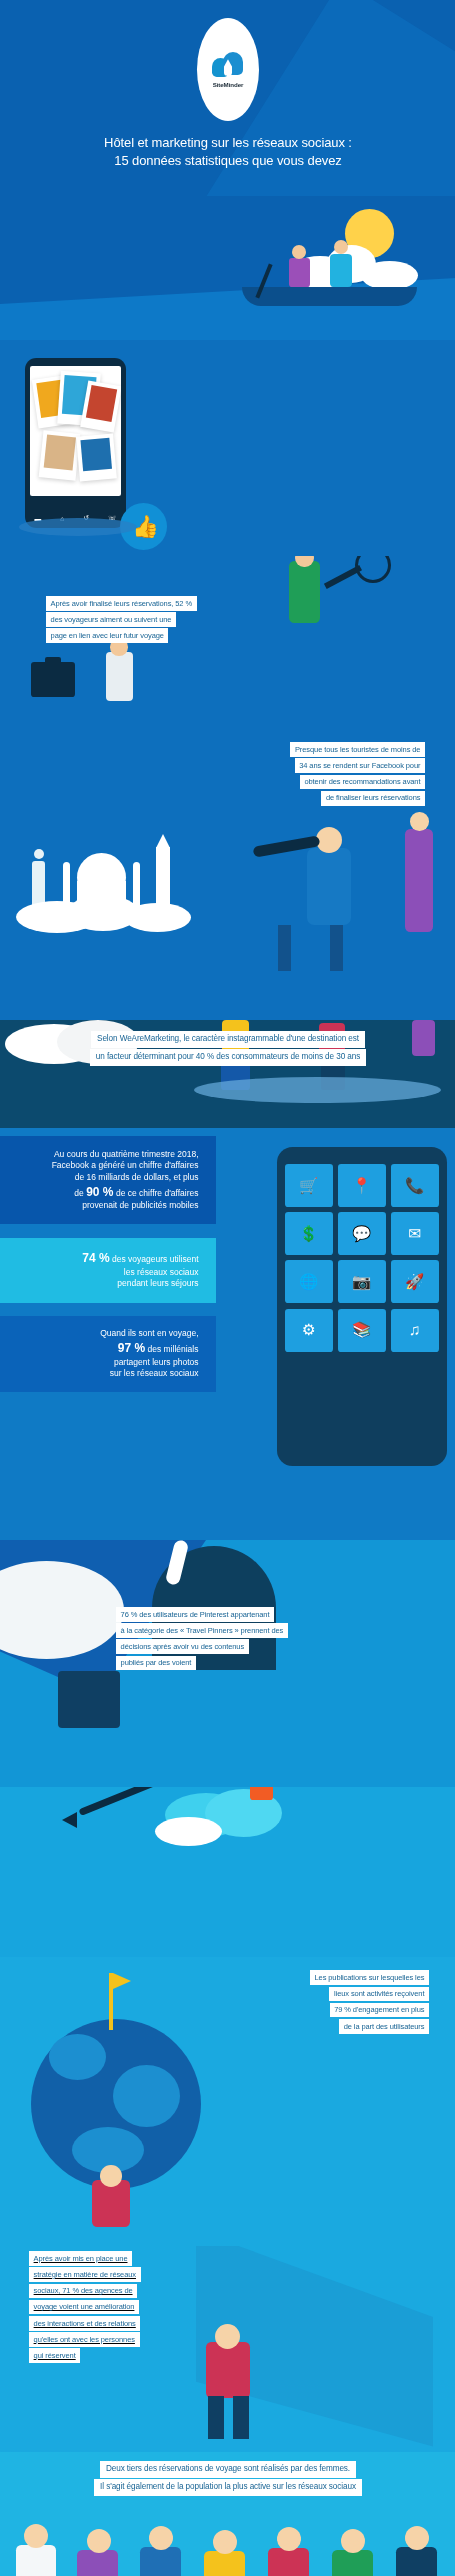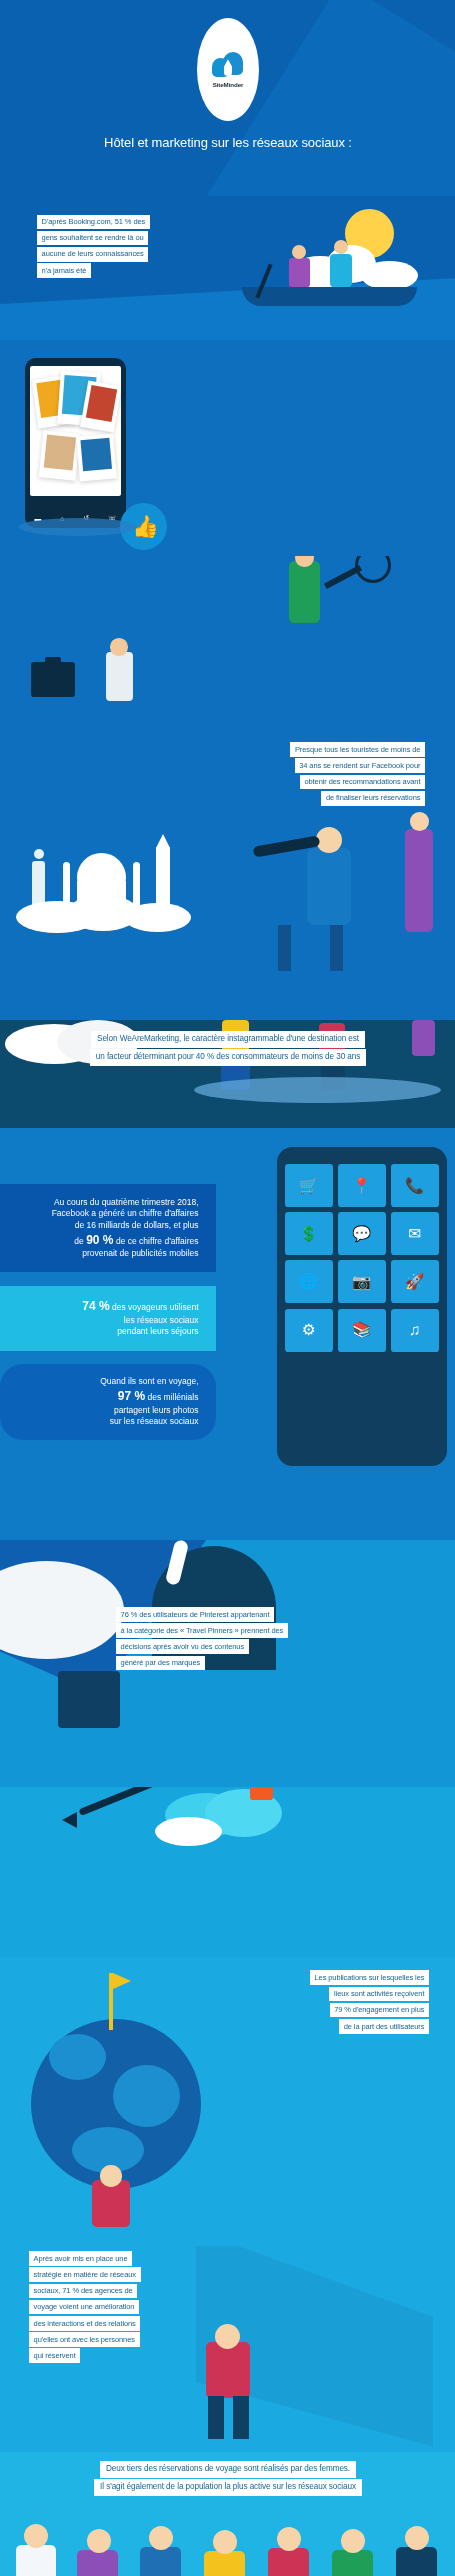--- a/index.html
+++ b/index.html
@@ -98,21 +98,21 @@
     display:grid; grid-template-columns:repeat(3,1fr); gap:5.2px;
   }
   .gi{ height:43px; border-radius:3.1px; display:flex; align-items:center; justify-content:center;
        font-size:15.5px; color:#fff; }
 
   .statband{
     position:relative; z-index:6; width:216px; padding:12.4px 17.5px 12.4px 10.3px;
     color:#fff; text-align:right; font-size:8.5px; line-height:1.38;
   }
   .statband b{ font-size:12px; font-weight:bold; }
-  .band-dark{ background:#0756ab;margin-top:48px; }
+  .band-dark{ background:#0756ab; }
   .band-cyan{ background:#20bce3; }
   .band-blue{ background:#0a63b9; }
 
   
   .s6{ background:#1296d6; height:247px; }
   
   .s7{ background:#17a5de; height:170px; }
   
   .s8{ background:#1aa9e0; height:289px; }
   
@@ -132,42 +132,37 @@
           <div class="c1"></div>
             <div class="c2"></div>
             <div class="drop"></div>
             <div class="stem"></div>
         </div>
         <div class="logo-text">SiteMinder</div>
       </div>
     </div>
     <div class="title">
       <div>Hôtel et marketing sur les réseaux sociaux :</div>
+      <div>15 données statistiques que vous devez</div>
     </div>
   </div>
 
   <div class="sec s1">
     <div class="water"></div>
     <div class="sun"></div>
     <div class="cloud" style="left:289px;top:60px;width:62px;height:32px;"></div>
     <div class="cloud" style="left:327px;top:49px;width:49px;height:38px;"></div>
     <div class="cloud" style="left:361px;top:65px;width:57px;height:29px;"></div>
     <div class="blob" style="left:242px;top:91px;width:175px;height:18.5px;background:#0b4f8c;border-radius:0 0 88px 88px;"></div>
     <div class="rect" style="left:289px;top:62px;width:20.6px;height:29px;background:#9b4fb8;border-radius:3.1px;"></div>
     <div class="blob" style="left:292px;top:49px;width:14.4px;height:14.4px;background:#f3c89a;"></div>
     <div class="rect" style="left:330px;top:58px;width:21.6px;height:33px;background:#22b2e0;border-radius:4.1px;"></div>
     <div class="blob" style="left:334px;top:44px;width:14.4px;height:14.4px;background:#f3c89a;"></div>
     <div class="rect" style="left:262px;top:67px;width:4.1px;height:36px;background:#0b2b42;transform:rotate(22deg);"></div>
 
-    <div class="chips left" style="margin:18.5px 0 0 37px;">
-      <div class="chip">D'après Booking.com, 51 % des</div>
-      <div class="chip">gens souhaitent se rendre là ou</div>
-      <div class="chip">aucune de leurs connaissances</div>
-      <div class="chip">n'a jamais été</div>
-    </div>
   </div>
 
   <div class="sec s2">
     <div class="phone">
       <div class="screen">
         <div class="photo" style="left:5.2px;top:11.3px;width:38px;height:49px;transform:rotate(-8deg);">
           <div class="inner" style="background:#f0a81e;"></div>
         </div>
         <div class="photo" style="left:29px;top:6.2px;width:40px;height:53px;transform:rotate(4deg);">
           <div class="inner" style="background:#2ea6d8;"></div>
@@ -194,20 +189,25 @@
     <div class="shadow-ell" style="left:18.5px;top:178px;width:118px;height:17.5px;"></div>
 
   </div>
 
   <div class="sec s3">
     <div class="rect" style="left:289px;top:5.2px;width:31px;height:62px;background:#1f9e57;border-radius:5.2px;"></div>
     <div class="blob" style="left:295px;top:-7.2px;width:18.5px;height:18.5px;background:#f3c89a;"></div>
     <div class="rect" style="left:323px;top:17.5px;width:40px;height:6.2px;background:#0b2b42;transform:rotate(-28deg);"></div>
     <div class="blob" style="left:355px;top:-9.3px;width:36px;height:36px;background:transparent;border:3.6px solid #0b2b42;"></div>
 
+    <div class="chips left" style="margin:40px 0 0 46px;">
+      <div class="chip">Après avoir finalisé leurs réservations, 52 %</div>
+      <div class="chip">des voyageurs aiment ou suivent une</div>
+      <div class="chip">page en lien avec leur futur voyage</div>
+    </div>
 
     <div class="rect" style="left:31px;top:106px;width:44px;height:35px;background:#0b2b42;border-radius:3.1px;"></div>
     <div class="rect" style="left:45px;top:101px;width:15.5px;height:7.2px;background:#0b2b42;border-radius:2.1px 2.1px 0 0;"></div>
     <div class="rect" style="left:106px;top:96px;width:27px;height:49px;background:#e8eef2;border-radius:4.1px;"></div>
     <div class="blob" style="left:110px;top:82px;width:17.5px;height:17.5px;background:#f3c89a;"></div>
   </div>
 
   <div class="sec s4">
     <div class="chips right" style="margin:11.3px 31px 0 0;">
       <div class="chip">Presque tous les touristes de moins de</div>
@@ -284,21 +284,21 @@
         </div>
         <div>provenait de publicités mobiles</div>
       </div>
 
       <div class="statband band-cyan" style="margin-top:13.4px;">
         <div><b>74 %</b> <span>des voyageurs utilisent</span></div>
         <div>les réseaux sociaux</div>
         <div>pendant leurs séjours</div>
       </div>
 
-      <div class="statband band-blue" style="margin-top:13.4px;border-radius:23px;">
+      <div class="statband band-blue" style="margin-top:13.4px;">
         <div>Quand ils sont en voyage,</div>
         <div><b>97 %</b> <span>des millénials</span></div>
         <div>partagent leurs photos</div>
         <div>sur les réseaux sociaux</div>
       </div>
 
     </div>
   </div>
 
   <div class="sec s6">
@@ -306,21 +306,21 @@
         clip-path:polygon(0 0,100% 0,48% 100%,0 72%);"></div>
     <div class="blob" style="left:-31px;top:20.6px;width:155px;height:98px;background:#f2f6f8;"></div>
     <div class="blob" style="left:152px;top:6.2px;width:124px;height:124px;background:#0d3f5e;border-radius:62px 62px 0 0;"></div>
     <div class="rect" style="left:170px;top:0px;width:14.4px;height:45px;background:#fff;border-radius:7.2px;transform:rotate(14deg);"></div>
     <div class="rect" style="left:58px;top:131px;width:62px;height:57px;background:#0f3f63;border-radius:4.1px;"></div>
 
     <div class="chips left" style="margin:67px 0 0 116px;">
       <div class="chip">76 % des utilisateurs de Pinterest appartenant</div>
       <div class="chip">à la catégorie des « Travel Pinners » prennent des</div>
       <div class="chip">décisions après avoir vu des contenus</div>
-      <div class="chip">généré par des marques</div>
+      <div class="chip">publiés par des voient</div>
     </div>
   </div>
 
   <div class="sec s7">
     <div class="rect" style="left:76px;top:3.1px;width:103px;height:7.2px;background:#0b2b42;transform:rotate(-22deg);border-radius:3.6px;"></div>
     <div class="tri" style="left:62px;top:25px;border-top:8.2px solid transparent;border-bottom:8.2px solid transparent;border-right:15.5px solid #0b2b42;"></div>
     <div class="cloud" style="left:165px;top:6.2px;width:82px;height:44px;background:#3fd0ee;"></div>
     <div class="cloud" style="left:205px;top:2.1px;width:77px;height:48px;background:#4fd8f2;"></div>
     <div class="cloud" style="left:155px;top:30px;width:67px;height:29px;"></div>
     <div class="rect" style="left:250px;top:-12.4px;width:23px;height:25px;background:#f25c24;border-radius:3.1px;"></div>
@@ -341,21 +341,21 @@
       <div class="chip">Les publications sur lesquelles les</div>
       <div class="chip">lieux sont activités reçoivent</div>
       <div class="chip">79 % d'engagement en plus</div>
       <div class="chip">de la part des utilisateurs</div>
     </div>
   </div>
 
   <div class="sec s9">
     <div class="rect" style="left:196px;top:-15.5px;width:237px;height:216px;background:#1a9ed6;
         clip-path:polygon(0 0,100% 40%,100% 100%,0 70%);"></div>
-    <div class="chips left" style="margin:5.2px 0 0 29px;">
+    <div class="chips left" style="margin:5.2px 0 0 29px;text-decoration:underline;">
       <div class="chip">Après avoir mis en place une</div>
       <div class="chip">stratégie en matière de réseaux</div>
       <div class="chip">sociaux, 71 % des agences de</div>
       <div class="chip">voyage voient une amélioration</div>
       <div class="chip">des interactions et des relations</div>
       <div class="chip">qu'elles ont avec les personnes</div>
       <div class="chip">qui réservent</div>
     </div>
     <div class="rect" style="left:206px;top:96px;width:44px;height:56px;background:#cc3355;border-radius:5.2px;"></div>
     <div class="blob" style="left:215px;top:78px;width:25px;height:25px;background:#f6d3a8;"></div>

